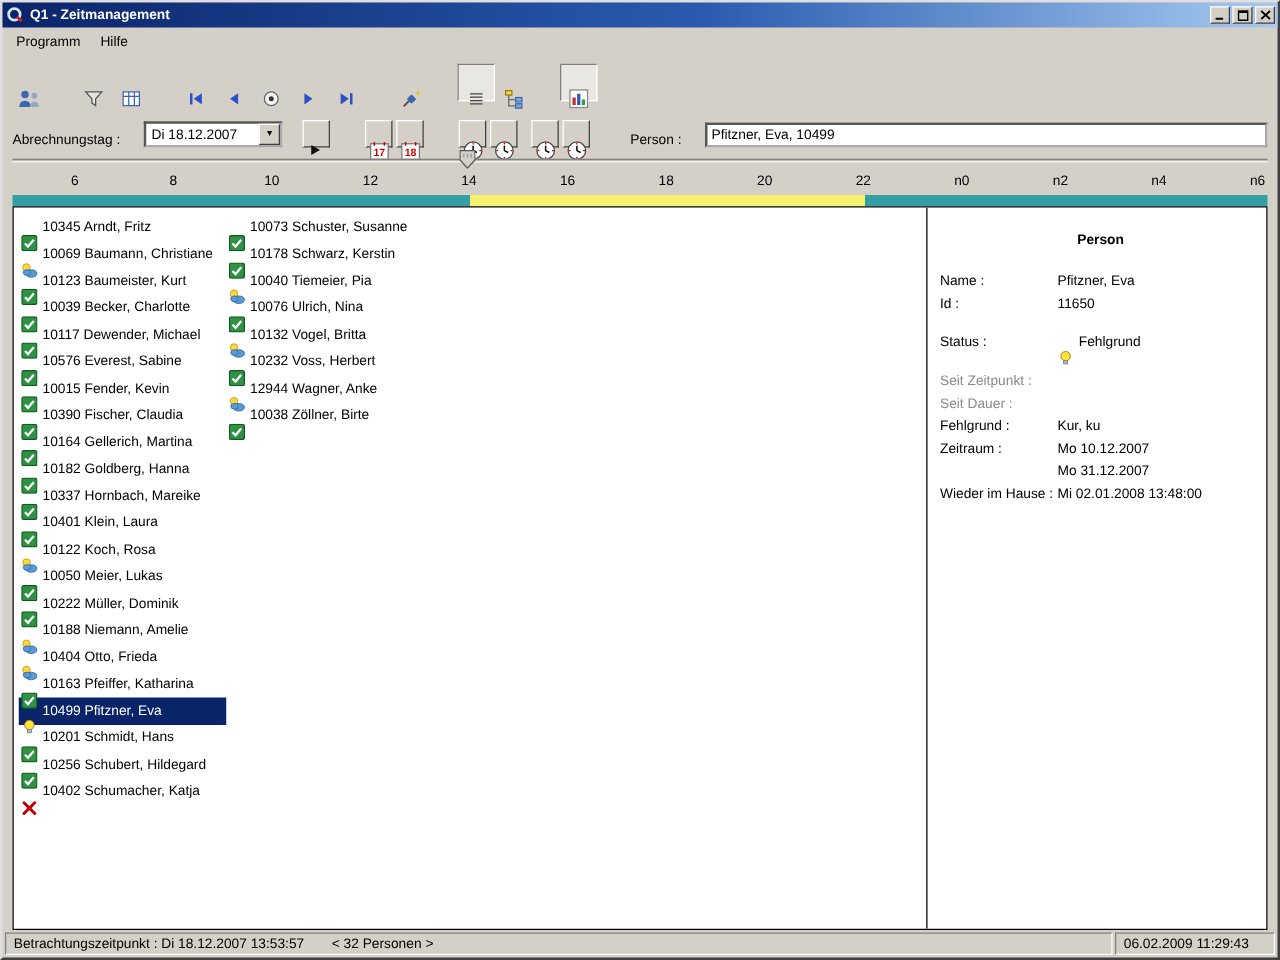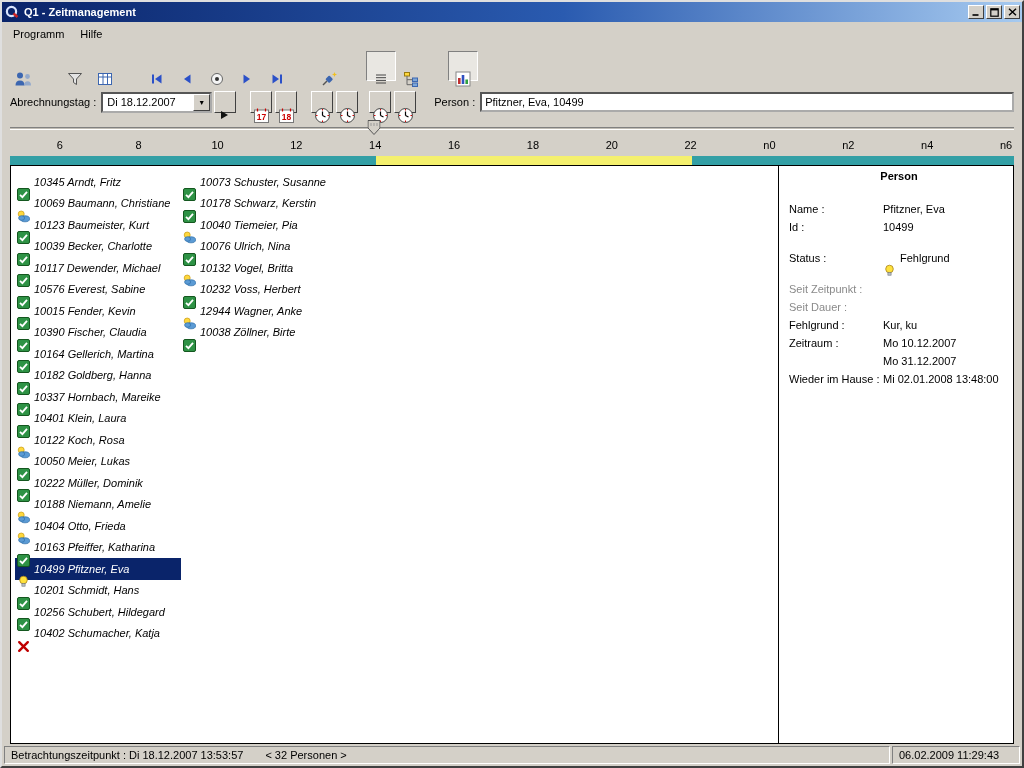--- a/index.html
+++ b/index.html
@@ -45,21 +45,21 @@
   
   .tabrow { flex:0 0 25px; display:flex; align-items:flex-end; padding:2px 0 0 6px; }
   .tab {
     height:22px; display:flex; align-items:center; gap:5px; padding:0 8px;
     background:#d4d0c8;
     border:1px solid; border-color:#fff #404040 #d4d0c8 #fff;
     border-radius:4px 4px 0 0;
   }
   .tab-close { font-weight:bold; font-size:11px; margin-left:3px; }
   
-  .filterbar { flex:0 0 32px; display:flex; align-items:center; padding:0 8px; gap:2px; }
+  .filterbar { flex:0 0 32px; display:flex; align-items:flex-end; padding:0 8px; gap:16px; }
   .flabel { white-space:nowrap; margin-right:3px; }
   .combo {
     width:111px; height:21px; background:#fff;
     border:2px inset #aaa; display:flex; align-items:center;
   }
   .combo-text { flex:1; padding:0 4px; white-space:nowrap; }
   .combo-btn {
     width:17px; height:100%; background:#d4d0c8;
     border:1px solid; border-color:#fff #404040 #404040 #fff;
     display:flex; align-items:center; justify-content:center; font-size:7px;
@@ -87,27 +87,27 @@
   .tick { position:absolute; top:3px; transform:translateX(-50%); }
   
   .colorbar { flex:0 0 9px; margin:0 8px; display:flex; }
   .colorbar > div { height:100%; }
   
   .main {
     flex:1; margin:0 8px; background:#fff; border:1px solid #000;
     display:flex; overflow:hidden;
   }
   .list-area { flex:1; display:flex; padding:5px 0 0 4px; }
-  .col { width:166px;font-style:italic; }
+  .col { width:166px; }
   .person-row { height:21.5px; display:flex; align-items:center; gap:4px; padding-left:2px; }
   .person-row .p-text { white-space:nowrap; }
   .selected { background:#0a246a; color:#fff; }
   .st-ico { width:13px; height:13px; display:inline-flex; flex:0 0 13px; line-height:0;margin-top:26px; }
   
-  .detail { width:235px; border-left:1px solid #000; padding:0 4px 0 10px; }
+  .detail { width:272px; border-left:1px solid #000; padding:16px 4px 0 10px; }
   .d-title { text-align:center; font-weight:bold; margin:4px 0 20px 0; }
   .d-grid { display:grid; grid-template-columns:92px 1fr; row-gap:5px; column-gap:2px; align-items:center; }
   .d-label { white-space:nowrap; }
   .muted { color:#8a8a8a; }
   .d-value { display:flex; align-items:center; gap:4px; white-space:nowrap; min-height:13px; }
   
   .statusbar { flex:0 0 22px; display:flex; align-items:center; gap:2px; padding:2px 2px; }
   .sb-panel {
     height:18px; border:1px solid; border-color:#808080 #fff #fff #808080;
     display:flex; align-items:center; padding:0 6px; white-space:nowrap;
@@ -651,21 +651,21 @@
             <span class="p-text">10038 Zöllner, Birte</span>
           </div>
         </div>
     </div>
     <div class="detail">
       <div class="d-title">Person</div>
       <div class="d-grid">
           <div class="d-label">Name :</div>
           <div class="d-value">Pfitzner, Eva</div>
           <div class="d-label">Id :</div>
-          <div class="d-value">10499</div>
+          <div class="d-value">11650</div>
           <div class="d-label">Status :</div>
           <div class="d-value">
             <span class="st-ico">
               <svg width="13" height="13" viewBox="0 0 13 13">
                 <circle cx="6.5" cy="5" r="3.8" fill="#ffe23d" stroke="#a8831a" stroke-width="0.8"></circle>
                 <rect x="4.9" y="8.6" width="3.2" height="2.6" fill="#b9bec4" stroke="#70767c" stroke-width="0.6"></rect>
               </svg>
             </span>
             <span>Fehlgrund</span>
           </div>

